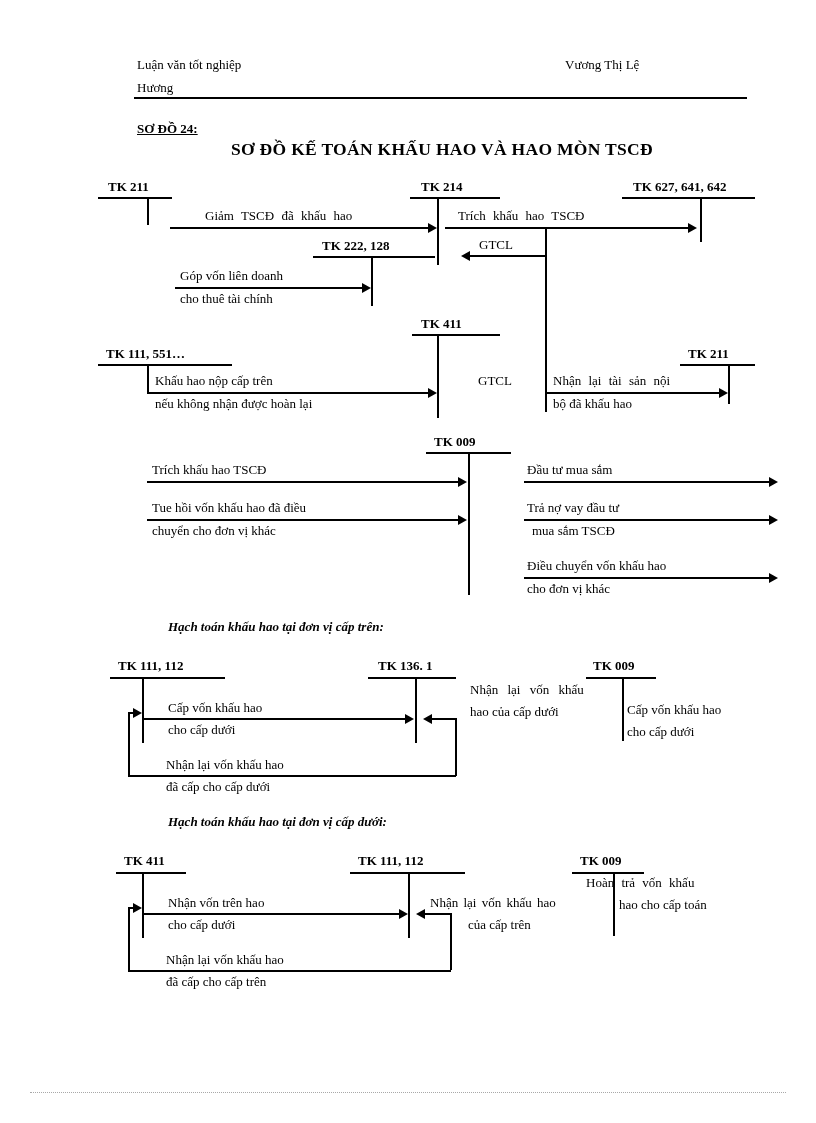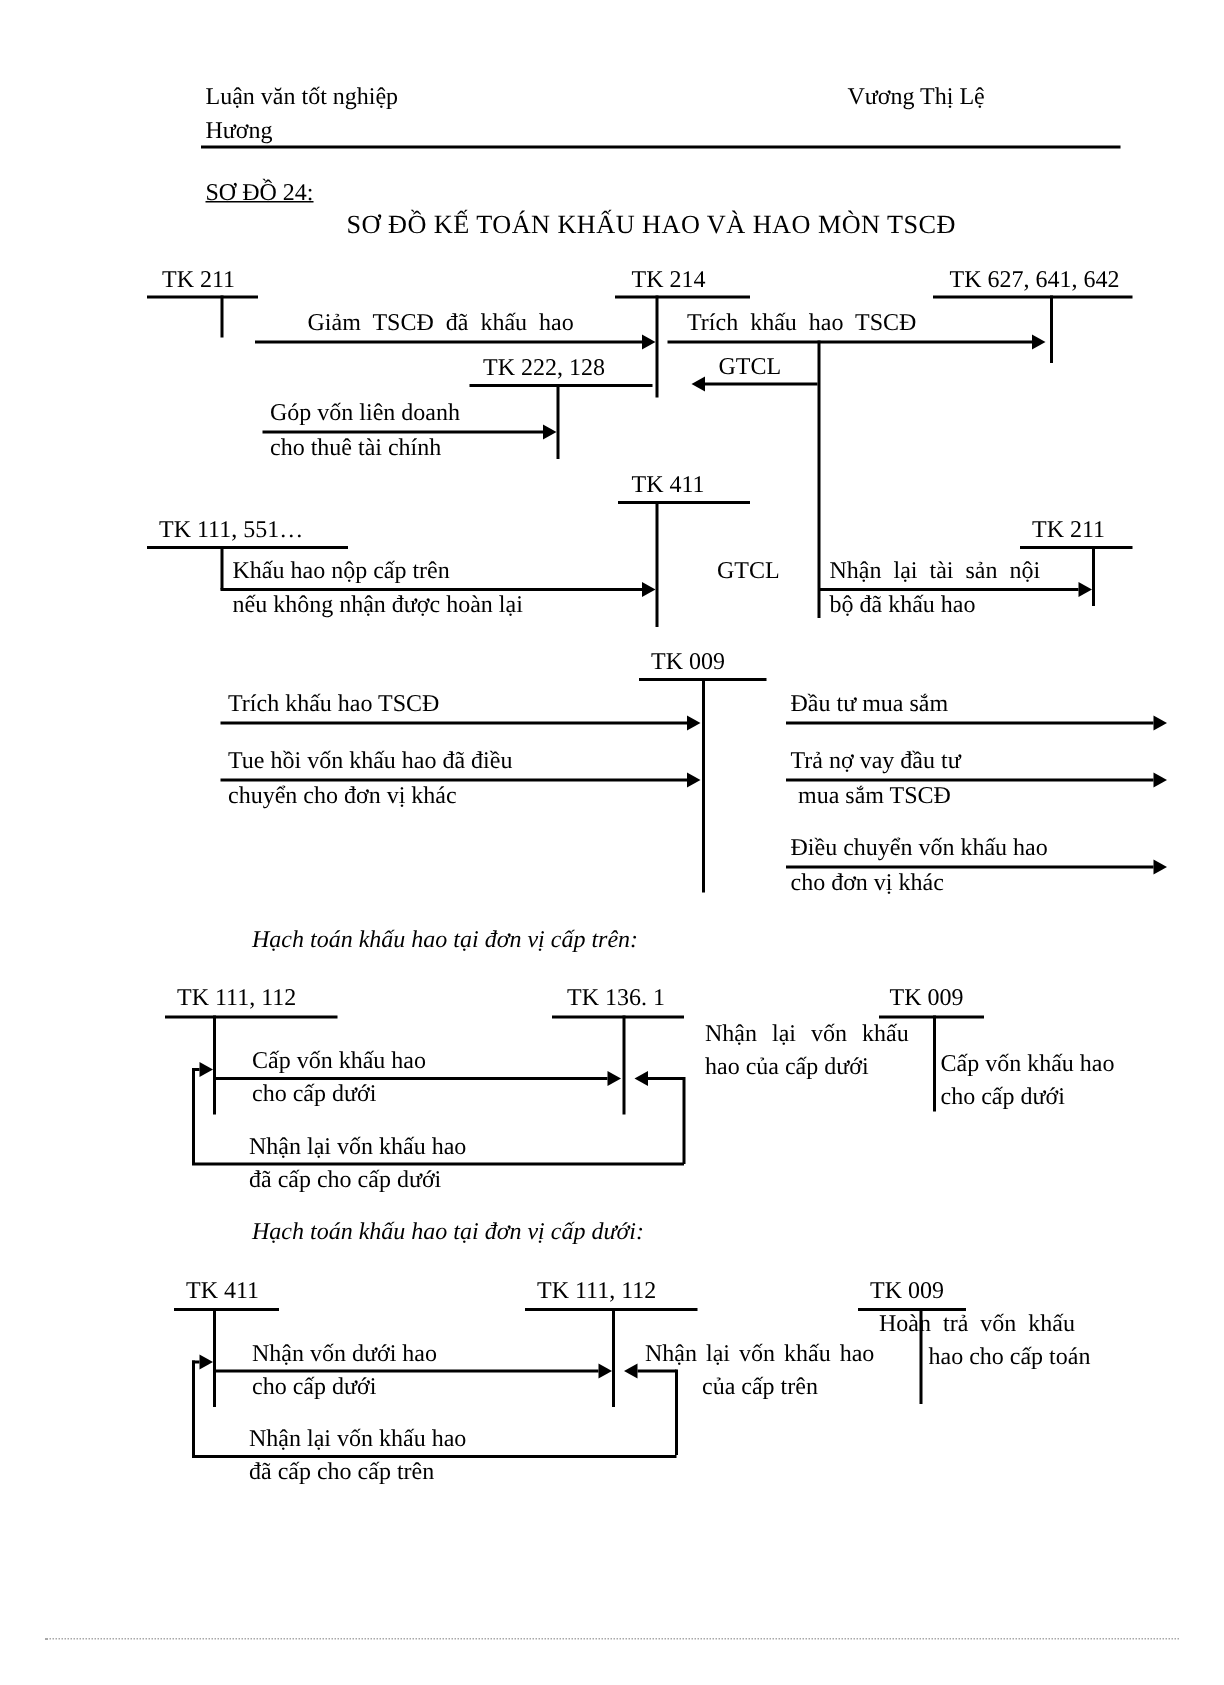--- a/index.html
+++ b/index.html
@@ -1,20 +1,20 @@
 <!DOCTYPE html>
 <html><head>
 <meta charset="utf-8">
 <style>
   *{margin:0;padding:0;box-sizing:border-box}
   html,body{background:#fff}
   .page{position:relative;width:816px;height:1123px;background:#fff;overflow:hidden;
         font-family:"Liberation Serif","DejaVu Serif",serif;color:#000}
-  .txt{position:absolute;white-space:nowrap;font-size:16px;line-height:19px}
-  .b{font-weight:400}
+  .txt{position:absolute;white-space:nowrap;font-size:13px;line-height:19px}
+  .b{font-weight:700}
   .i{font-style:italic}
   .u{text-decoration:underline}
   .big{font-size:17.5px;letter-spacing:.3px}
   .ws2{word-spacing:2px}
   .ws4{word-spacing:4px}
   .ws6{word-spacing:6px}
   .hl{position:absolute;height:1.5px;background:#000}
   .vl{position:absolute;width:1.5px;background:#000}
   .thick{height:2px}
   .ar{position:absolute;width:0;height:0;border-top:5px solid transparent;border-bottom:5px solid transparent;border-left:9px solid #000}
@@ -173,21 +173,21 @@
     <div class="vl" style="left:142px;top:872px;height:66px"></div>
 
     <div class="txt b" style="left:358px;top:851px">TK 111, 112</div>
     <div class="hl" style="left:350px;top:872px;width:115px"></div>
     <div class="vl" style="left:408px;top:872px;height:66px"></div>
 
     <div class="txt b" style="left:580px;top:851px">TK 009</div>
     <div class="hl" style="left:572px;top:872px;width:72px"></div>
     <div class="vl" style="left:613px;top:872px;height:64px"></div>
 
-    <div class="txt" style="left:168px;top:893px">Nhận vốn dưới hao</div>
+    <div class="txt" style="left:168px;top:893px">Nhận vốn trên hao</div>
     <div class="txt" style="left:168px;top:915px">cho cấp dưới</div>
     <div class="hl" style="left:142px;top:913px;width:257px"></div>
     <div class="ar" style="left:399px;top:909px"></div>
 
     <div class="al" style="left:416px;top:909px"></div>
     <div class="hl" style="left:425px;top:913px;width:26px"></div>
     <div class="vl" style="left:450px;top:913px;height:57px"></div>
 
     <div class="txt ws2" style="left:430px;top:893px">Nhận lại vốn khấu hao</div>
     <div class="txt" style="left:468px;top:915px">của cấp trên</div>

